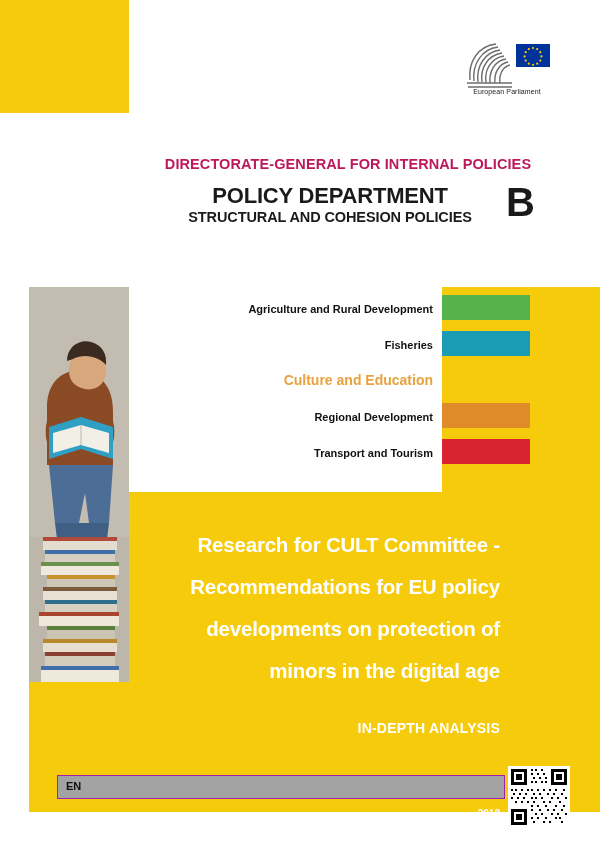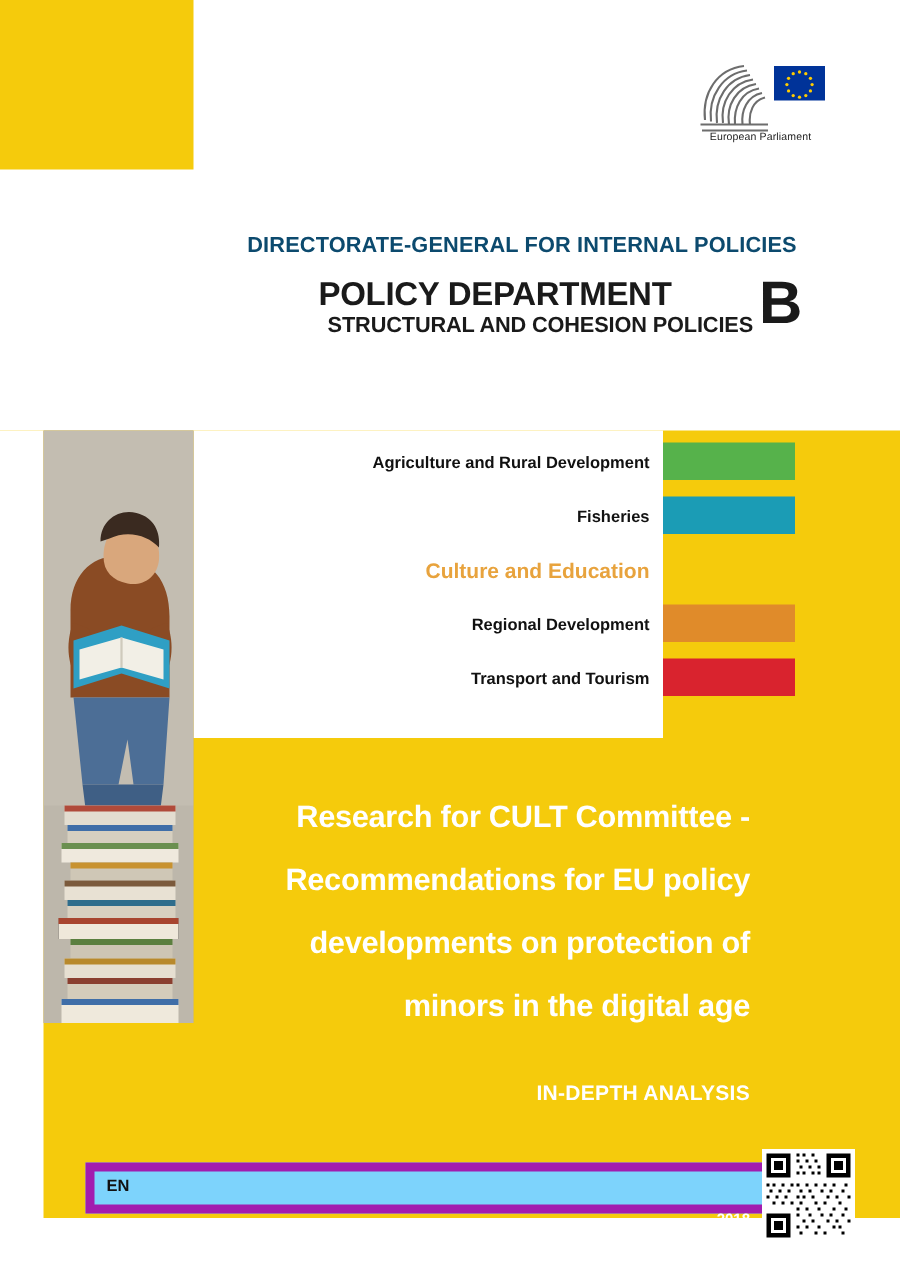--- a/index.html
+++ b/index.html
@@ -48,42 +48,42 @@
     letter-spacing: 0.1px;
   }
 
   
   .dg-line {
     position: absolute;
     left: 158px;
     top: 156px;
     width: 380px;
     text-align: center;
-    color: #0c4a6e;
+    color: #be185d;
     font-size: 14.5px;
     font-weight: bold;
     letter-spacing: 0.1px;
   }
   .pd-title {
     position: absolute;
     left: 158px;
     top: 183px;
     width: 344px;
     text-align: center;
     color: #1a1a1a;
     font-size: 22px;
     font-weight: bold;
     letter-spacing: -0.2px;
   }
   .pd-sub {
     position: absolute;
     left: 158px;
     top: 209px;
     width: 344px;
-    text-align: right;
+    text-align: center;
     color: #1a1a1a;
     font-size: 14.5px;
     font-weight: bold;
     letter-spacing: -0.1px;
   }
   .pd-letter {
     position: absolute;
     left: 506px;
     top: 182px;
     color: #1a1a1a;
@@ -198,22 +198,22 @@
     letter-spacing: 0.2px;
   }
 
   
   .lang-box {
     position: absolute;
     left: 57px;
     top: 775px;
     width: 446px;
     height: 22px;
-    background: #7dd3fc;
-    border: 6px solid #a21caf;
+    background: #a3a3a3;
+    border: 1px solid #a21caf;
   }
   .lang-box span {
     position: absolute;
     left: 8px;
     top: 4px;
     font-size: 11px;
     font-weight: bold;
     color: #111111;
   }
 

